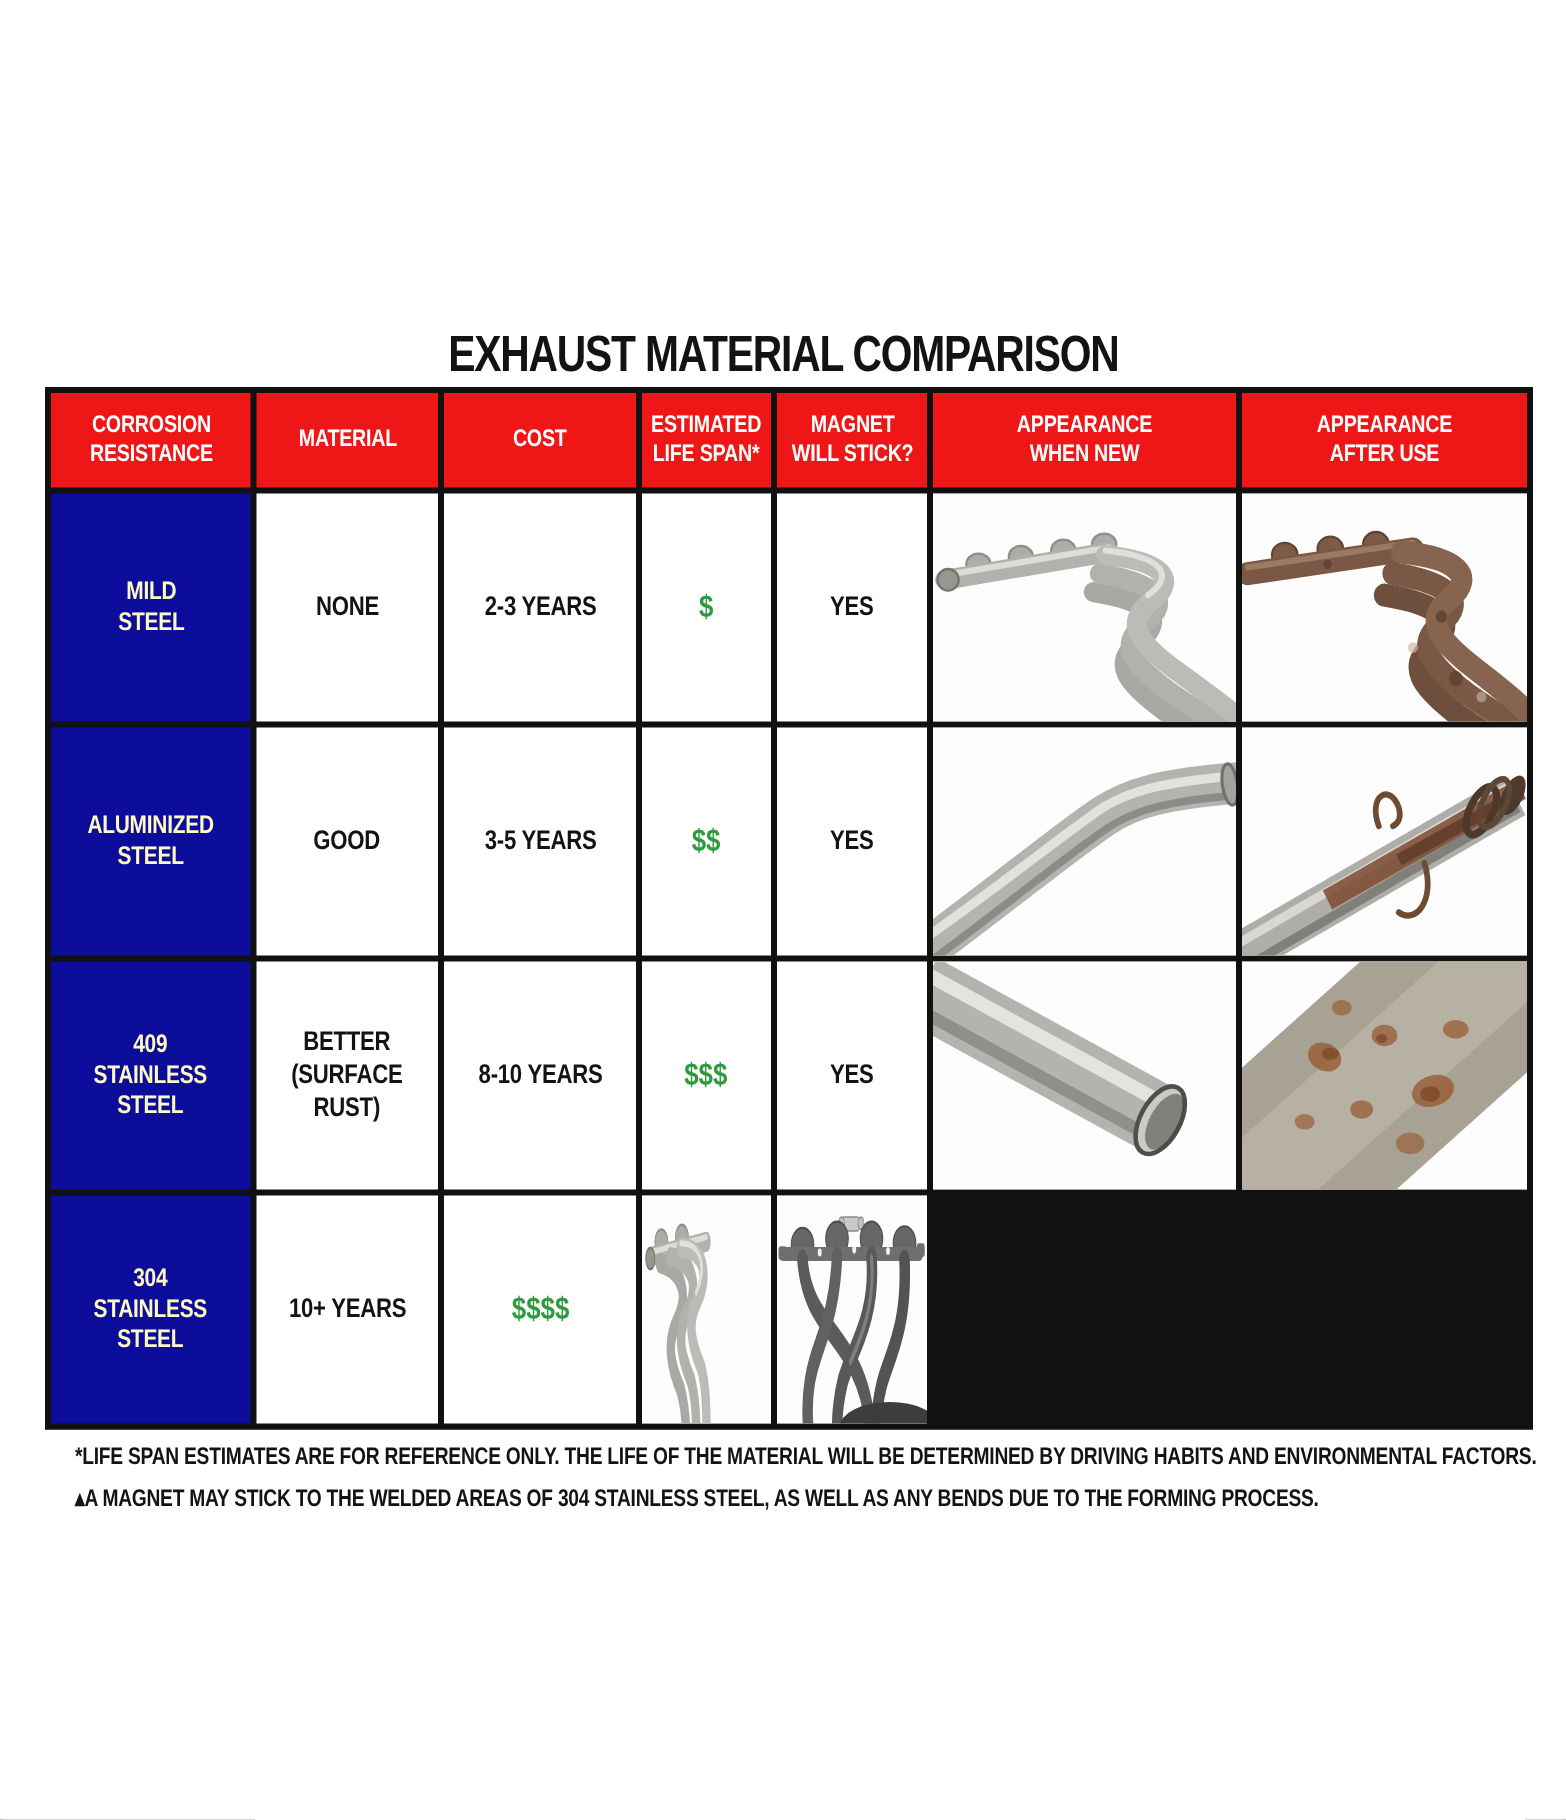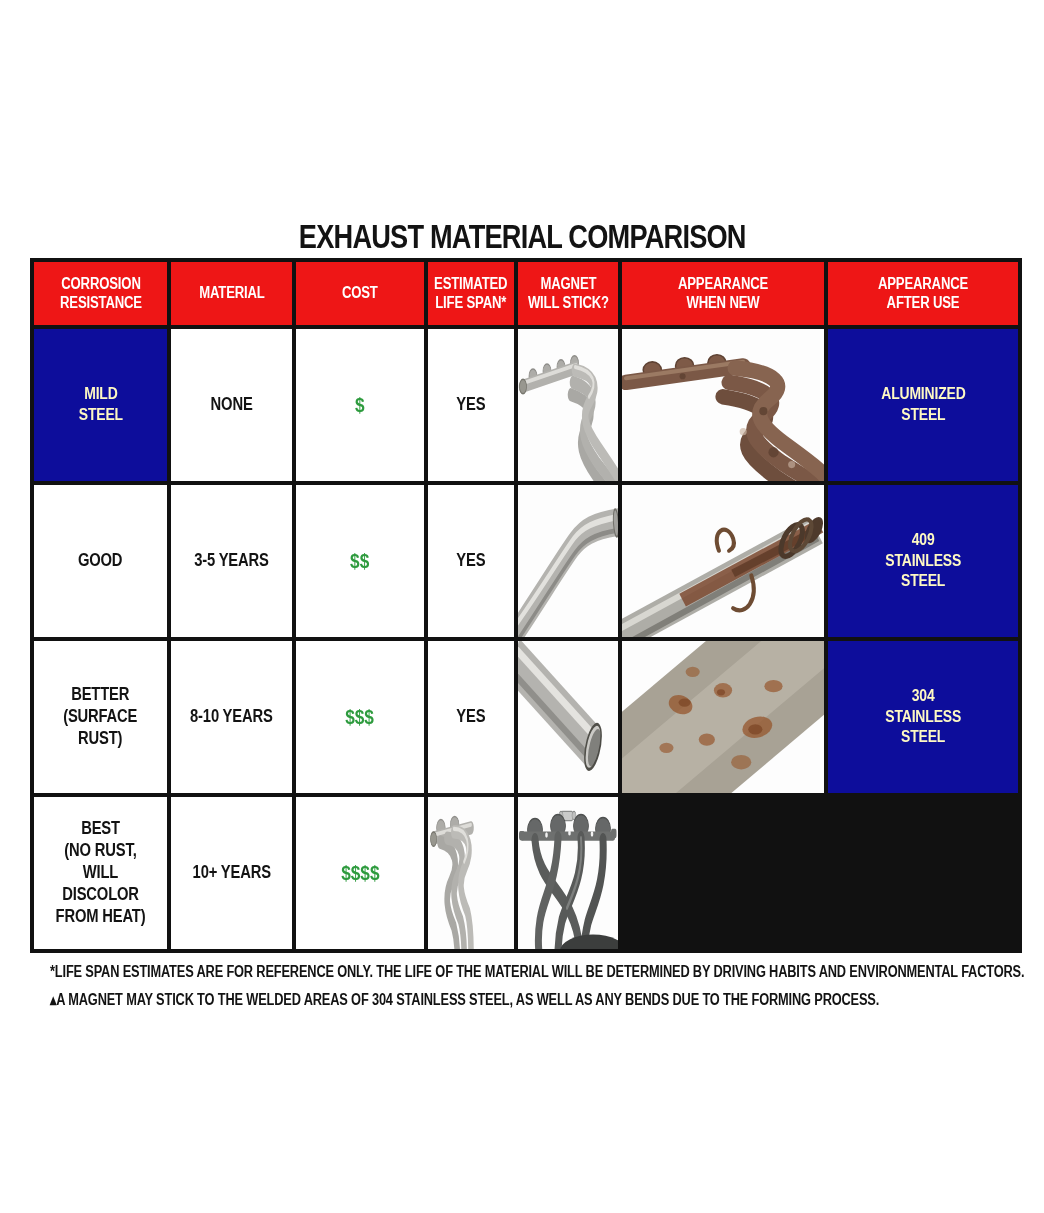--- a/index.html
+++ b/index.html
@@ -75,20 +75,23 @@
 AFTER USE</span>
       </div>
 
     <div class="cell mat">
         <span class="cnd">MILD
 STEEL</span>
       </div>
     <div class="cell txt">
         <span class="cnd">NONE</span>
       </div>
+    <div class="cell txt">
+        <span class="cnd">2-3 YEARS</span>
+      </div>
     <div class="cell cost">
         <span class="cnd">$</span>
       </div>
     <div class="cell txt">
         <span class="cnd"><span>YES</span><span class="sup"></span></span>
       </div>
     <div class="cell photo">
       <svg viewBox="0 0 200 148" preserveAspectRatio="none">
         <rect x="0" y="0" width="200" height="148" fill="#fdfdfd"></rect>
         <ellipse cx="30" cy="46" rx="8" ry="7" fill="#adaca8" stroke="#8f8e8a" stroke-width="1.5"></ellipse>
@@ -209,26 +212,20 @@
         <ellipse cx="62" cy="60" rx="6" ry="4" fill="#7a4523" opacity="0.7"></ellipse>
         <ellipse cx="132" cy="86" rx="7" ry="5" fill="#7a4523" opacity="0.7"></ellipse>
         <ellipse cx="98" cy="50" rx="4" ry="3" fill="#7a4523" opacity="0.7"></ellipse>
       </svg>
     </div>
 
     <div class="cell mat">
         <span class="cnd">304
 STAINLESS
 STEEL</span>
-      </div>
-    <div class="cell txt">
-        <span class="cnd">BEST
-(NO RUST,
-WILL DISCOLOR
-FROM HEAT)</span>
       </div>
     <div class="cell txt">
         <span class="cnd">10+ YEARS</span>
       </div>
     <div class="cell cost">
         <span class="cnd">$$$$</span>
       </div>
     <div class="cell photo">
       <svg viewBox="0 0 200 148" preserveAspectRatio="none">
         <rect x="0" y="0" width="200" height="148" fill="#fdfdfd"></rect>

